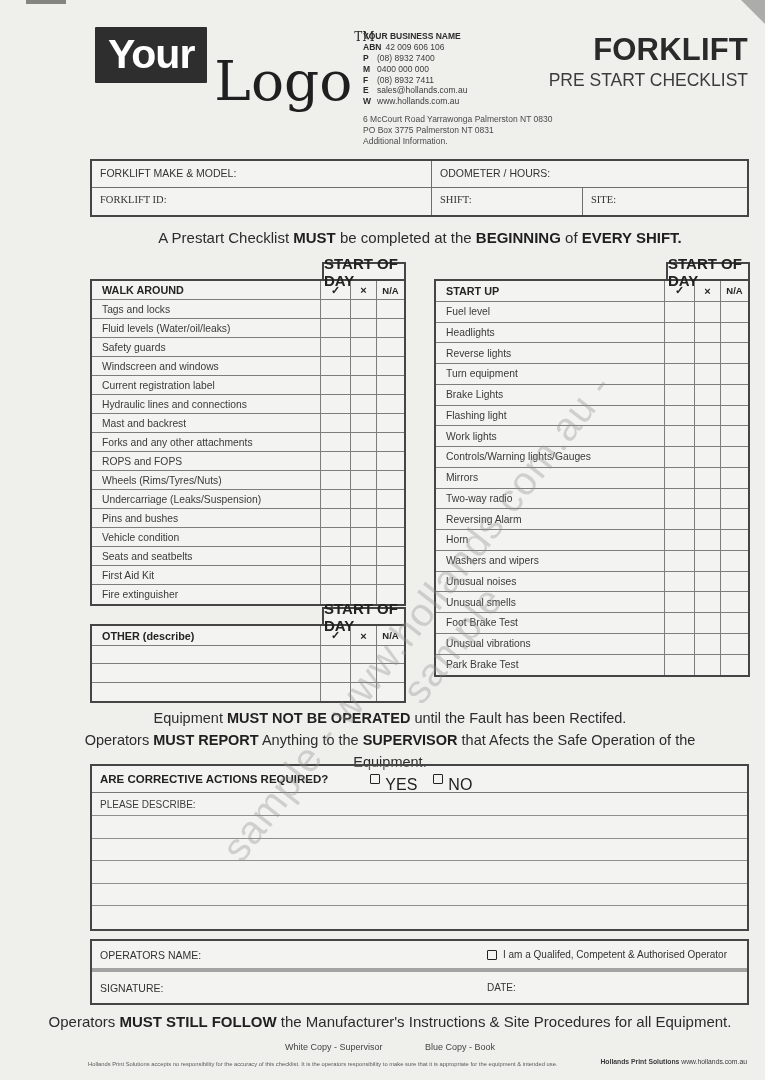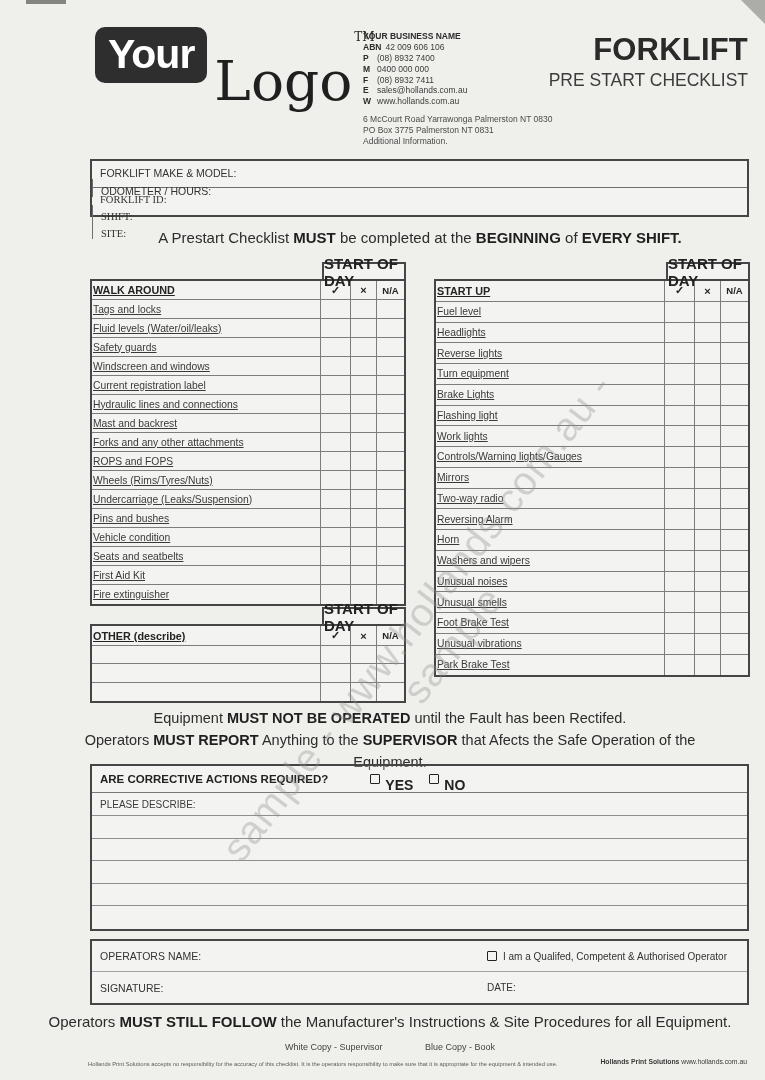--- a/index.html
+++ b/index.html
@@ -12,41 +12,41 @@
   }
   .abs { position:absolute; }
 
   
   .artifact-tl { left:26px; top:0; width:40px; height:4px; background:#4a4a48; opacity:.65; }
   .artifact-tr { right:0; top:0; width:0; height:0;
     border-top:24px solid #6a6a66; border-left:24px solid transparent; opacity:.5; }
 
   
   .logo { left:95px; top:27px; display:flex; align-items:flex-start; }
-  .logo-your { background:#2e2e2e; color:#fff; border-radius:10px;
+  .logo-your { background:#2e2e2e; color:#fff; border-radius:1px;
     font-size:41px; font-weight:bold; letter-spacing:-1px;
     height:56px; line-height:54px; padding:0 13px; }
   .logo-word { font-family:"DejaVu Serif", serif; font-size:55px; line-height:52px;
     margin-left:7px; color:#1f1f1f;margin-top:28px; }
   .logo-tm { font-family:"DejaVu Serif", serif; font-size:12px; margin-top:3px; margin-left:2px; color:#1f1f1f; }
 
   .biz { left:363px; top:31px; width:200px; font-size:8.5px; line-height:1.28; color:#3b3b3b; }
   .biz .bn { font-weight:bold; color:#2c2c2c; }
   .biz-row { display:flex; }
   .biz-row .k { font-weight:bold; width:14px; flex:0 0 14px; color:#2c2c2c; }
   .biz-row .ka { font-weight:bold; margin-right:4px; color:#2c2c2c; }
   .biz-addr { margin-top:7px; color:#4a4a4a; }
 
   .doc-title { right:17px; top:34px; text-align:right; }
   .doc-title .t1 { font-size:31px; font-weight:800; letter-spacing:.2px; color:#2a2a2a; line-height:1.05; }
   .doc-title .t2 { font-size:17.5px; font-weight:400; color:#3c3c3c; margin-top:3px; }
 
   
   .info-tbl { left:90px; top:159px; width:659px; border:2px solid #454545; background:rgba(255,255,255,.25); }
-  .irow { display:flex; height:27px; border-bottom:1px solid #6f6f6f;flex-direction:column; }
+  .irow { display:flex; height:27px; border-bottom:1px solid #6f6f6f; }
   .irow:last-child { border-bottom:none;font-family:Liberation Serif, serif; }
   .icell { padding:6px 0 0 8px; font-size:10.5px; color:#333; border-left:1px solid #6f6f6f; white-space:nowrap; }
   .icell:first-child { border-left:none; }
   .w-mm { width:339px; } .w-sh { width:151px; } .w-rest { flex:1; }
 
   
   .notice { text-align:center; color:#2c2c2c; }
   .notice b { color:#1f1f1f;margin-top:44px; }
   .notice-top { left:90px; top:229px; width:660px; font-size:15px; }
   .notice-mid { left:60px; top:707px; width:660px; font-size:14.5px; line-height:22px; }
@@ -54,49 +54,49 @@
 
   
   .tbl { width:316px; }
   .sod { margin-left:232px; width:84px; height:17px; border:2px solid #454545; border-bottom:none;
     display:flex; align-items:center; justify-content:center;
     font-size:15px; font-weight:bold; color:#222; background:rgba(255,255,255,.25);}
   .tbl-main { border:2px solid #454545; background:rgba(255,255,255,.25); }
   .trow { display:flex; height:var(--rh); border-bottom:1px solid #7d7d7d; }
   .tbl-main .trow:last-child, .tbl-main .rows .trow:last-child { border-bottom:none; }
   .rows .trow:last-child { border-bottom:none; }
-  .lbl { flex:1; display:flex; align-items:center; padding-left:1px;
-    font-size:10.3px; color:#3a3a3a; white-space:nowrap; overflow:hidden;text-decoration:underline; }
+  .lbl { flex:1; display:flex; align-items:center; padding-left:10px;
+    font-size:10.3px; color:#3a3a3a; white-space:nowrap; overflow:hidden; }
   .hrow .lbl { font-size:10.8px; font-weight:bold; color:#242424; }
   .cc { width:30px; border-left:1px solid #7d7d7d; display:flex; align-items:center; justify-content:center; }
   .cc.c2 { width:26px; }
   .cc.c3 { width:28px; }
   .hrow .cc { font-size:11px; font-weight:bold; color:#242424; }
   .hrow .cc.c3 { font-size:9.5px; }
   .tbl-left  { left:90px;  top:262px; --rh:19px; }
   .tbl-right { left:434px; top:262px; --rh:20.75px; }
   .tbl-other { left:90px;  top:607px; --rh:18.3px; }
   .tbl-other .hrow { height:20px; }
 
   
   .corr { left:90px; top:764px; width:659px; border:2px solid #454545; background:rgba(255,255,255,.25); }
   .crow-q { height:27px; border-bottom:1px solid #777; display:flex; align-items:center; padding-left:8px; }
   .q { font-weight:bold; font-size:11.5px; color:#222; }
   .cb { width:10px; height:10px; border:1.7px solid #222; border-radius:1px; display:inline-block; background:transparent; }
   .cb-yes { margin-left:42px; }
   .cb-no { margin-left:16px; }
-  .cbl { font-weight:bold; font-size:14px; color:#222; margin-left:5px;margin-top:12px; }
+  .cbl { font-weight:normal; font-size:16px; color:#222; margin-left:5px;margin-top:12px; }
   .crow-d { height:23px; border-bottom:1px solid #8f8f8f; display:flex; align-items:center; padding-left:8px;
     font-size:10px; color:#3a3a3a; }
   .cline { height:22.6px; border-bottom:1px solid #8f8f8f; }
   .cline:last-child { border-bottom:none; }
 
   
   .ops { left:90px; top:939px; width:659px; border:2px solid #454545; background:rgba(255,255,255,.25); }
-  .orow { height:31px; border-bottom:1px solid #a3a3a3; position:relative; display:flex; align-items:center;
+  .orow { height:31px; border-bottom:4px solid #a3a3a3; position:relative; display:flex; align-items:center;
     padding-left:8px; font-size:10.5px; color:#333; }
   .orow:last-child { border-bottom:none; }
   .op-right { position:absolute; left:395px; top:0; height:100%; display:flex; align-items:center; font-size:10px; color:#333; }
   .op-right .cb { margin-right:6px; }
 
   
   .copies { left:40px; top:1042px; width:700px; text-align:center; font-size:9px; color:#444; }
   .copies span { margin:0 20px; }
   .disclaimer { left:88px; top:1061px; width:450px; font-size:5.8px; color:#5a5a5a; white-space:nowrap; }
   .footer-brand { right:18px; top:1058px; font-size:6.8px; color:#3a3a3a; }

